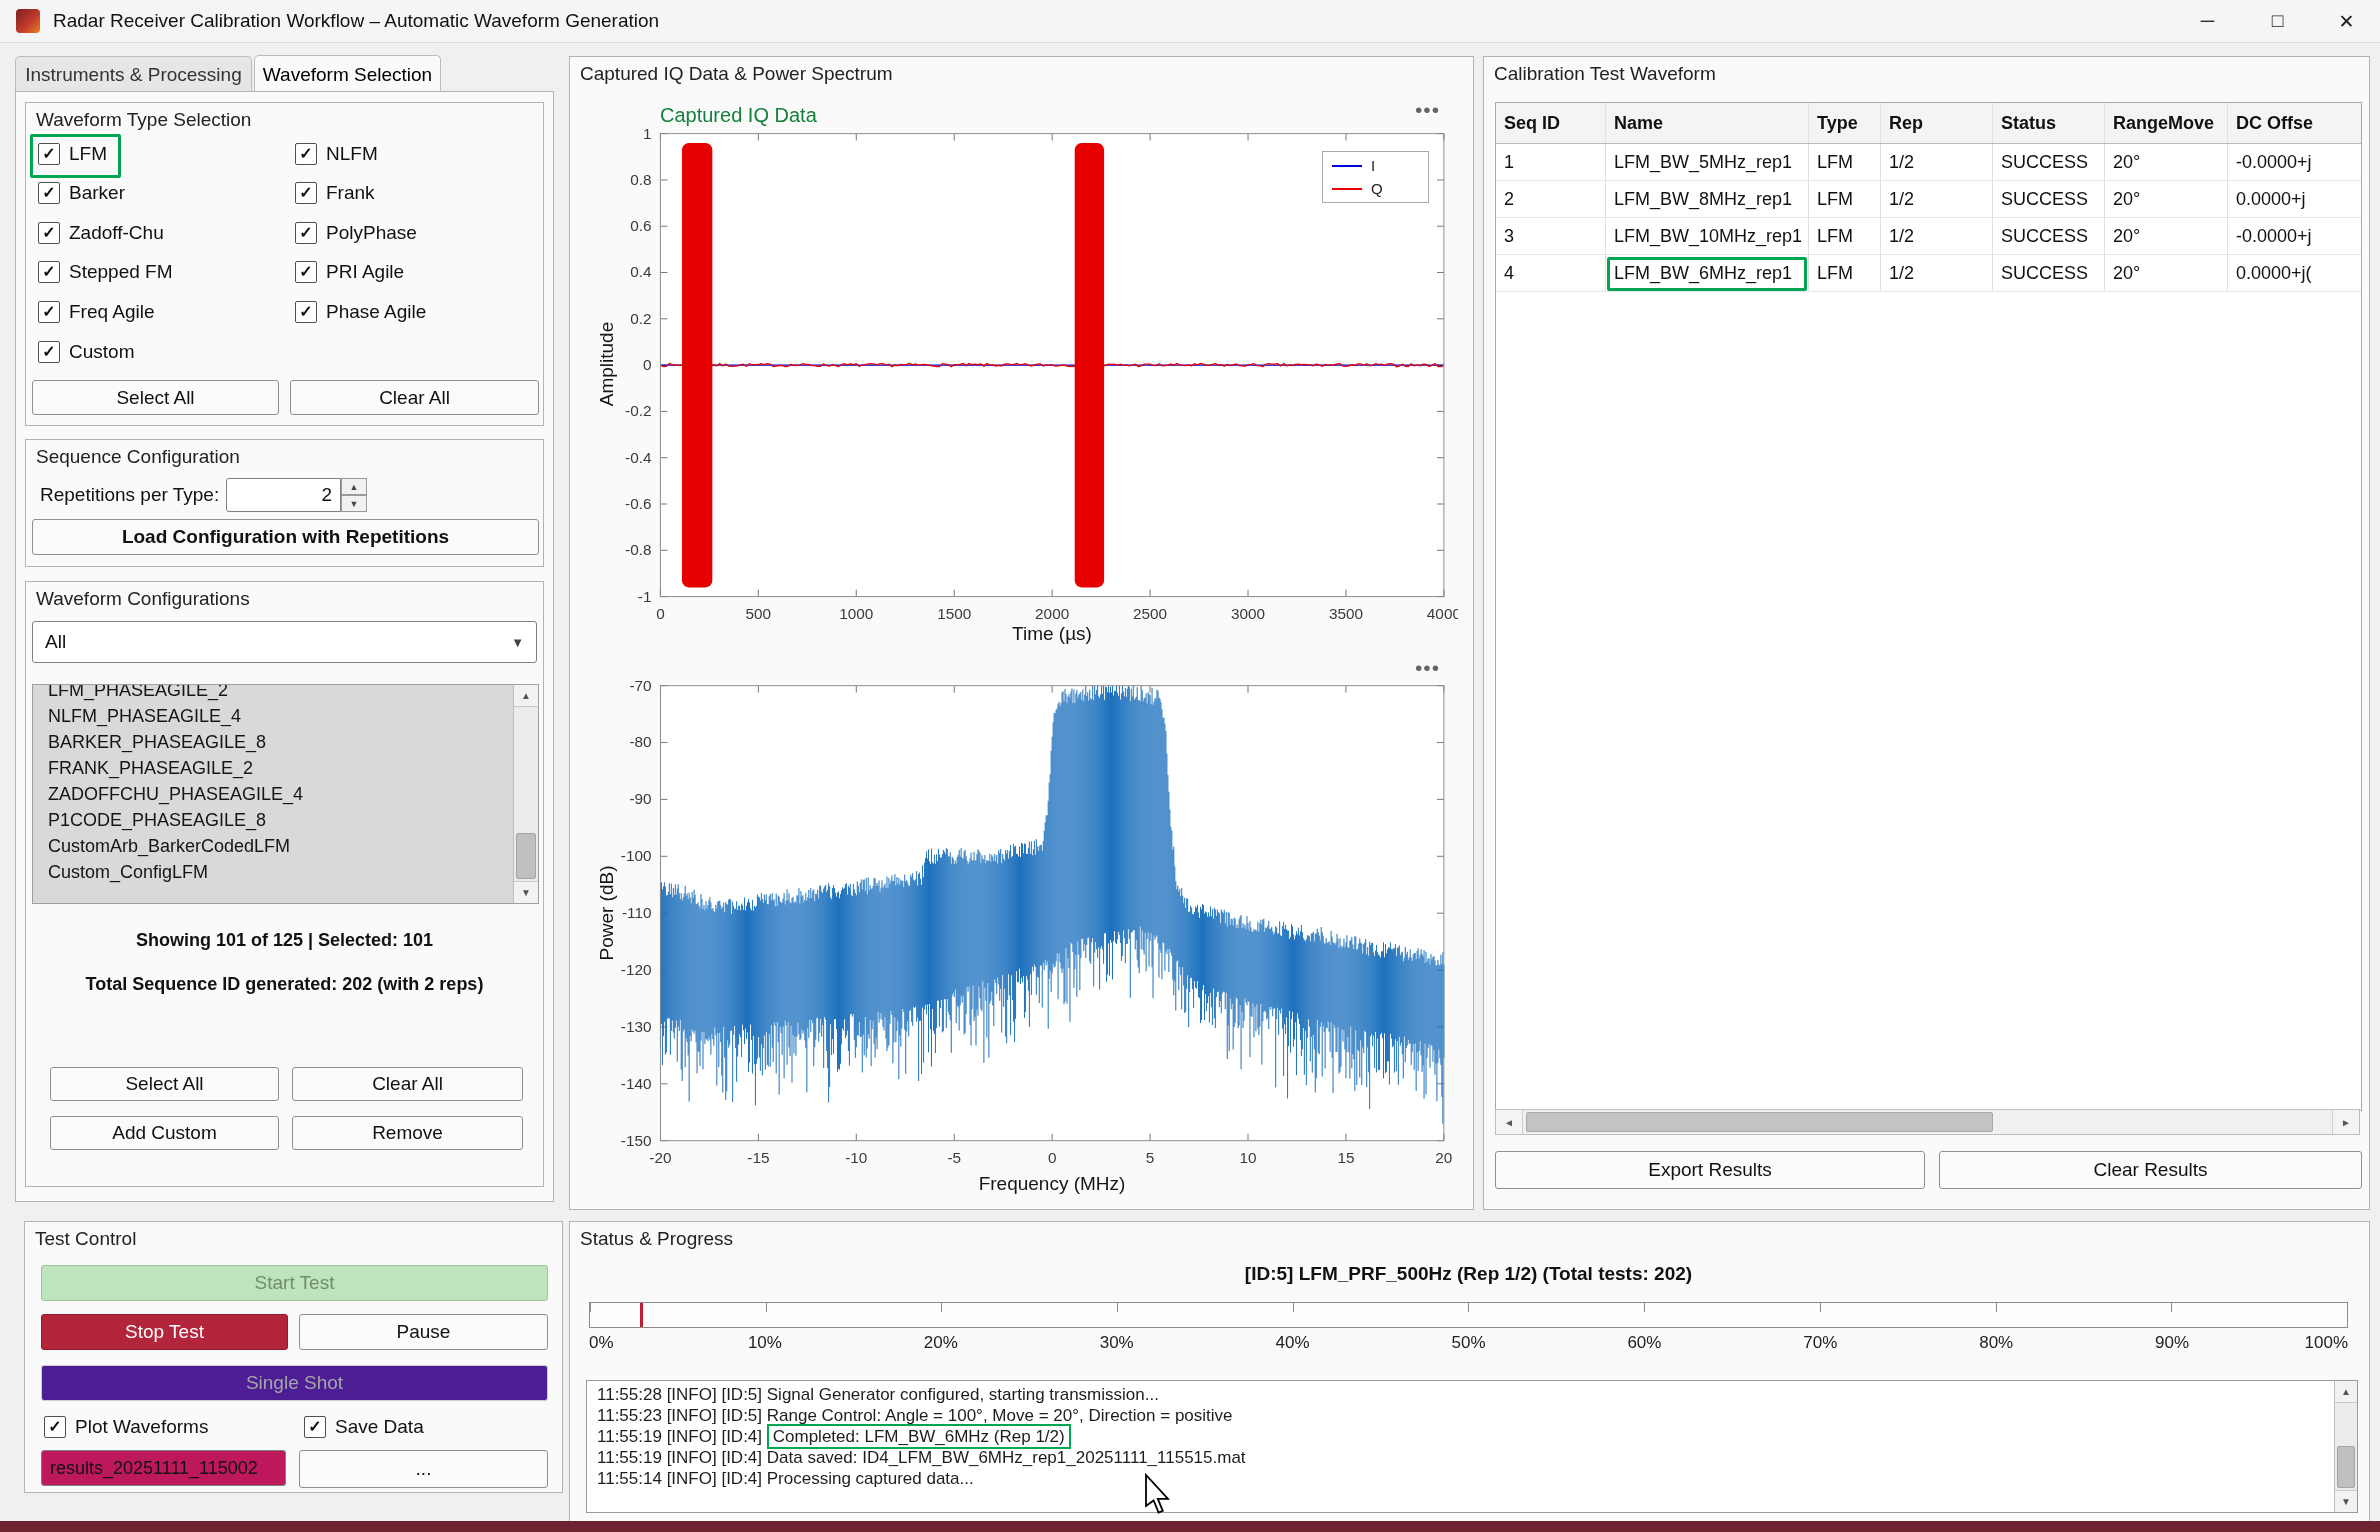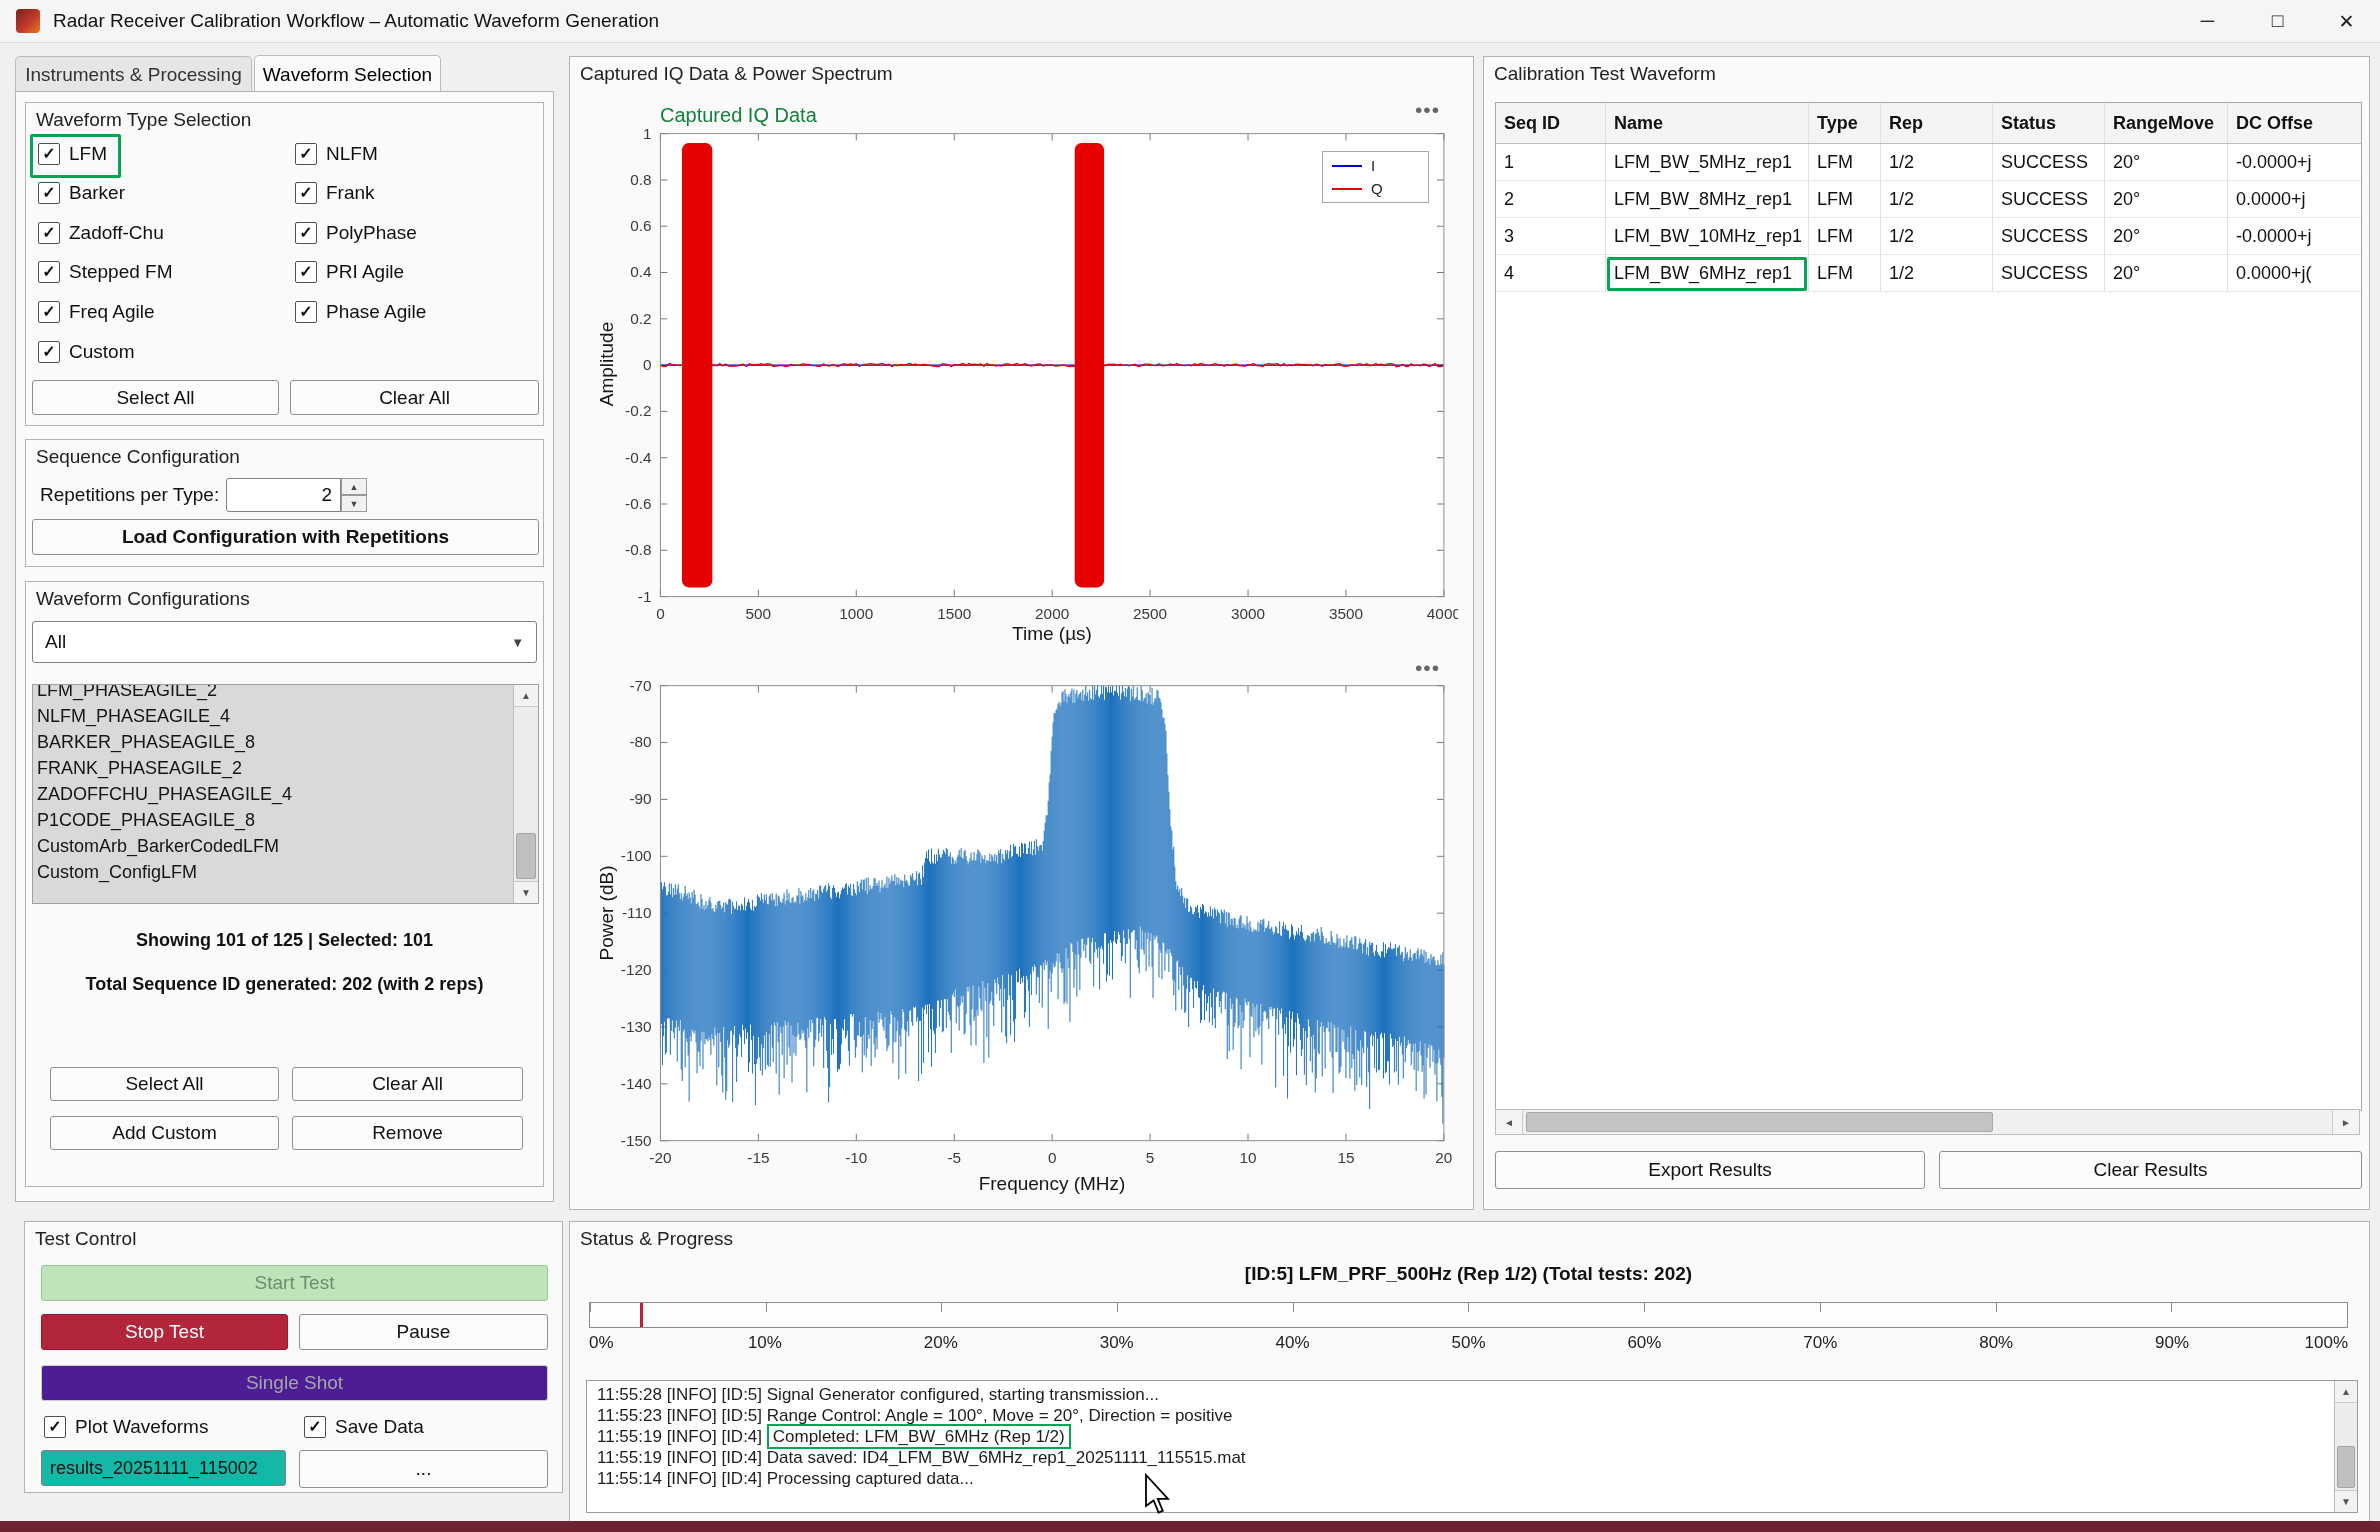--- a/index.html
+++ b/index.html
@@ -30,28 +30,28 @@
   
   .cb{position:absolute;display:flex;align-items:center;gap:9px;font-size:19px;height:30px;cursor:pointer;white-space:nowrap}
   .box{width:20px;height:20px;background:#fff;border:1.6px solid #4f4f4f;border-radius:2px;
        display:flex;align-items:center;justify-content:center;flex:0 0 auto}
   .chk{font-size:16px;font-weight:700;color:#101010;line-height:1;margin-top:-1px}
   
   .ann{position:absolute;border:3px solid #00a651;border-radius:2px;pointer-events:none}
   
   .dd{position:absolute;background:#fff;border:1px solid #808080;border-radius:3px;display:flex;align-items:center;padding:0 12px;font-size:19px}
   .dd .caret{margin-left:auto;font-size:13px;color:#444}
-  .tin{position:absolute;background:#14b8a6;border:1px solid #808080;border-radius:3px;font-size:18px;padding:0 8px;font-family:inherit;color:#111;box-sizing:border-box}
+  .tin{position:absolute;background:#be185d;border:1px solid #808080;border-radius:3px;font-size:18px;padding:0 8px;font-family:inherit;color:#111;box-sizing:border-box}
   .spinbox{position:absolute;background:#fff;border:1px solid #808080;border-radius:3px 0 0 3px;font-size:19px;display:flex;align-items:center;justify-content:flex-end;padding-right:8px;box-sizing:border-box}
   .spinarrows{position:absolute;width:26px;display:flex;flex-direction:column}
   .spinarrows span{flex:1;display:flex;align-items:center;justify-content:center;font-size:9px;color:#444;background:#f1f1f1;border:1px solid #9a9a9a}
   
   .listbox{position:absolute;background:#d9d9d9;border:1px solid #9f9f9f;overflow:hidden}
   .litems{position:absolute;left:0;top:-8px;right:24px}
-  .li{font-size:18px;line-height:26px;padding-left:4px;color:#151515;white-space:nowrap}
+  .li{font-size:18px;line-height:26px;padding-left:15px;color:#151515;white-space:nowrap}
   .vsb{position:absolute;right:0;top:0;bottom:0;width:24px;background:#ececec;border-left:1px solid #bdbdbd}
   .vsb .sa{position:absolute;left:0;width:100%;height:22px;display:flex;align-items:center;justify-content:center;font-size:10px;color:#555;background:#f2f2f2;border-bottom:1px solid #c9c9c9;box-sizing:border-box}
   .vsb .up{top:0}.vsb .dn{bottom:0;border-top:1px solid #c9c9c9;border-bottom:none}
   .vsb .thumb{position:absolute;left:2px;right:2px;background:#c0c0c0;border:1px solid #a5a5a5;border-radius:2px}
   .centered-note{position:absolute;width:100%;text-align:center;font-weight:700;font-size:18px;color:#111}
   
   .chart{position:absolute;background:#fafafa}
   .chart svg{position:absolute;left:0;top:0}
   .ctitle{position:absolute;text-align:left;font-weight:400;font-size:20px;color:#15803d}
   .cdots{position:absolute;right:18px;top:0;font-size:21px;color:#666;letter-spacing:1px;cursor:pointer}

